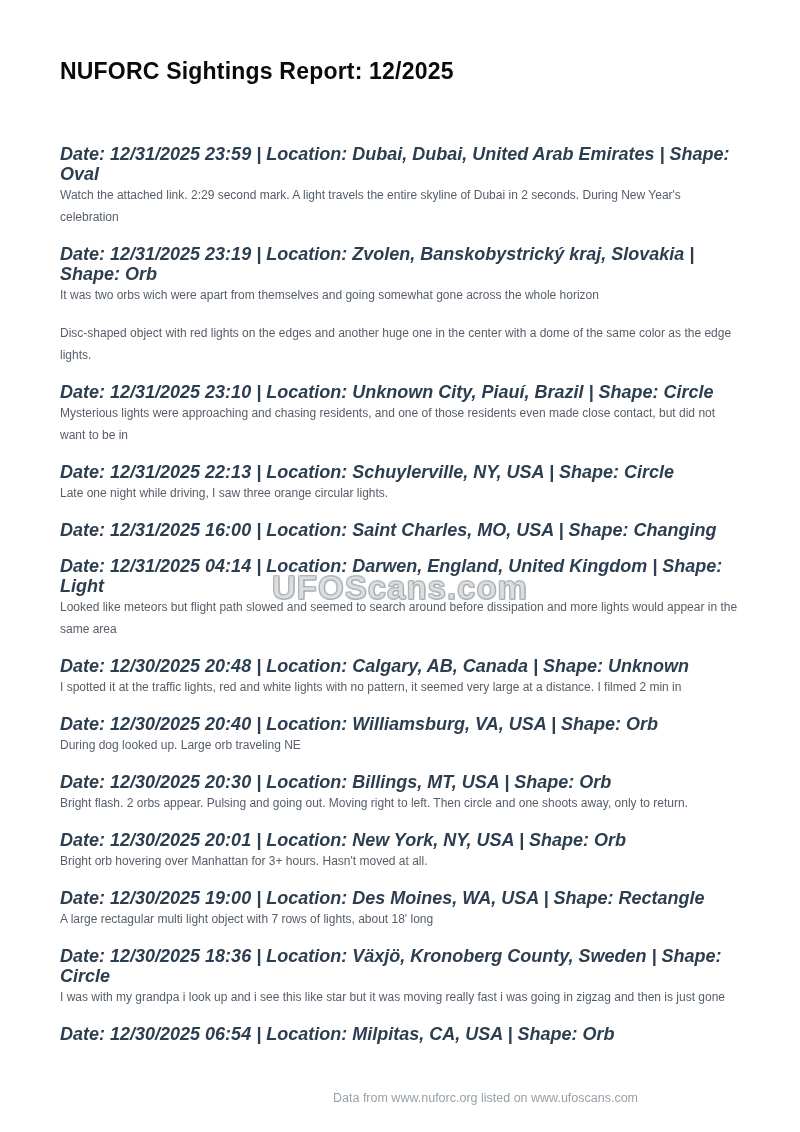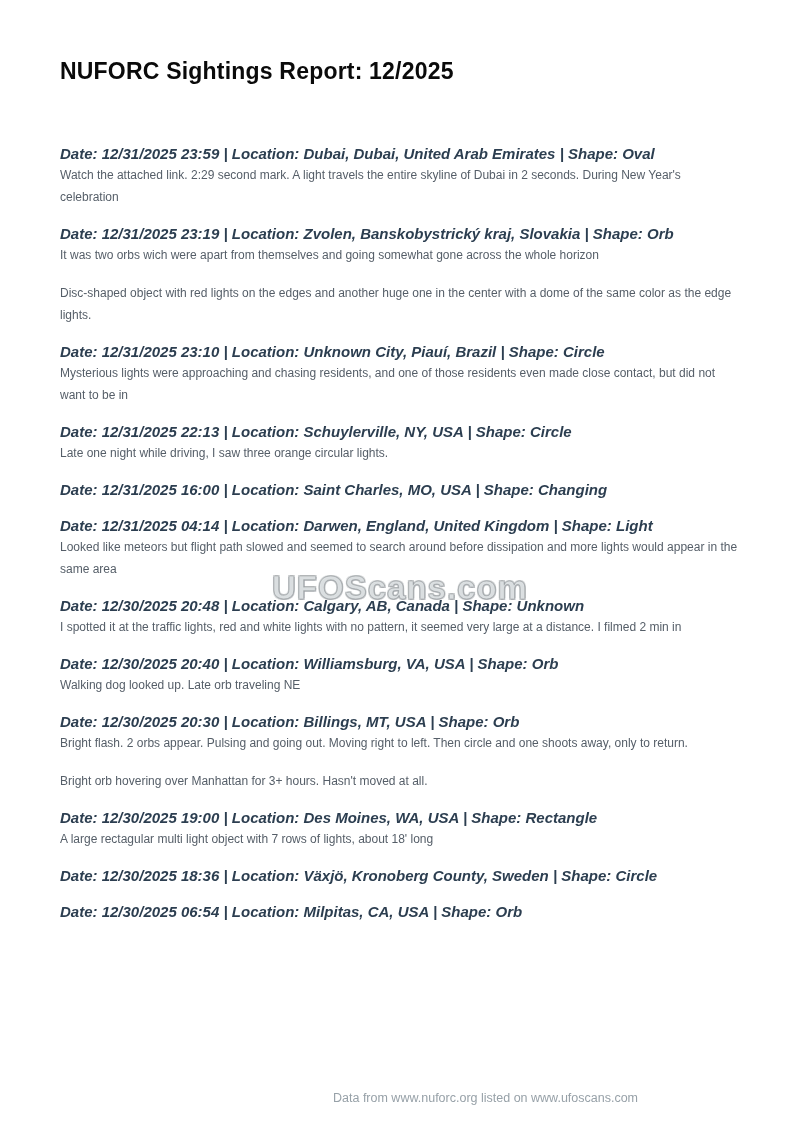--- a/index.html
+++ b/index.html
@@ -26,21 +26,21 @@
     font-size:23px;
     line-height:28px;
     font-weight:bold;
     color:var(--title-text);
     margin:0 0 59px 0;
     letter-spacing:0.2px;
   }
   .entries{width:680px;}
   .entry{margin-bottom:16px;}
   .entry-header{
-    font-size:15px;
+    font-size:18px;
     line-height:20px;
     font-weight:bold;
     font-style:italic;
     color:var(--header-text);
   }
   .entry-body{
     font-size:12px;
     line-height:22px;
     color:var(--body-text);
   }
@@ -112,39 +112,41 @@
     <div class="entry-body">Looked like meteors but flight path slowed and seemed to search around before dissipation and more lights would appear in the same area</div>
   </div>
 
   <div class="entry">
     <div class="entry-header">Date: 12/30/2025 20:48 | Location: Calgary, AB, Canada | Shape: Unknown</div>
     <div class="entry-body">I spotted it at the traffic lights, red and white lights with no pattern, it seemed very large at a distance. I filmed 2 min in</div>
   </div>
 
   <div class="entry">
     <div class="entry-header">Date: 12/30/2025 20:40 | Location: Williamsburg, VA, USA | Shape: Orb</div>
-    <div class="entry-body">Walking dog looked up. Late orb traveling NE</div>
+    <div class="entry-body">During dog looked up. Large orb traveling NE</div>
   </div>
 
   <div class="entry">
     <div class="entry-header">Date: 12/30/2025 20:30 | Location: Billings, MT, USA | Shape: Orb</div>
     <div class="entry-body">Bright flash. 2 orbs appear. Pulsing and going out. Moving right to left. Then circle and one shoots away, only to return.</div>
   </div>
 
   <div class="entry">
+    <div class="entry-header">Date: 12/30/2025 20:01 | Location: New York, NY, USA | Shape: Orb</div>
     <div class="entry-body">Bright orb hovering over Manhattan for 3+ hours. Hasn't moved at all.</div>
   </div>
 
   <div class="entry">
     <div class="entry-header">Date: 12/30/2025 19:00 | Location: Des Moines, WA, USA | Shape: Rectangle</div>
     <div class="entry-body">A large rectagular multi light object with 7 rows of lights, about 18' long</div>
   </div>
 
   <div class="entry">
     <div class="entry-header">Date: 12/30/2025 18:36 | Location: Växjö, Kronoberg County, Sweden | Shape: Circle</div>
+    <div class="entry-body">I was with my grandpa i look up and i see this like star but it was moving really fast i was going in zigzag and then is just gone</div>
   </div>
 
 
   <div class="entry">
     <div class="entry-header">Date: 12/30/2025 06:54 | Location: Milpitas, CA, USA | Shape: Orb</div>
 
   </div>
 </div>
 
   <div class="watermark">UFOScans.com</div>

